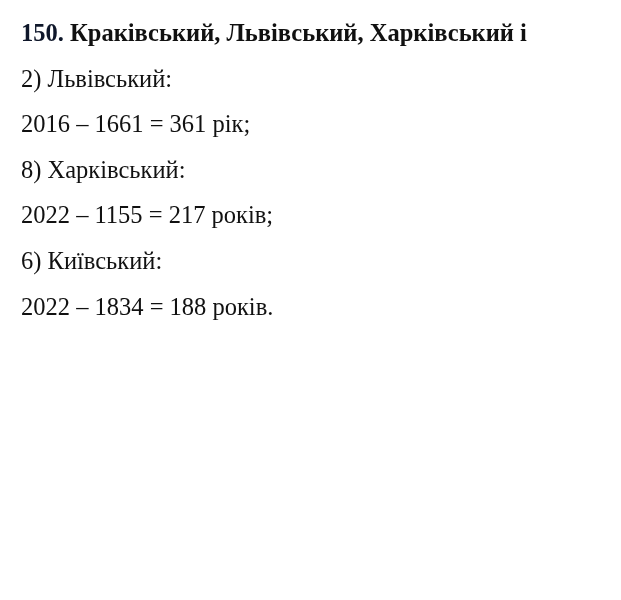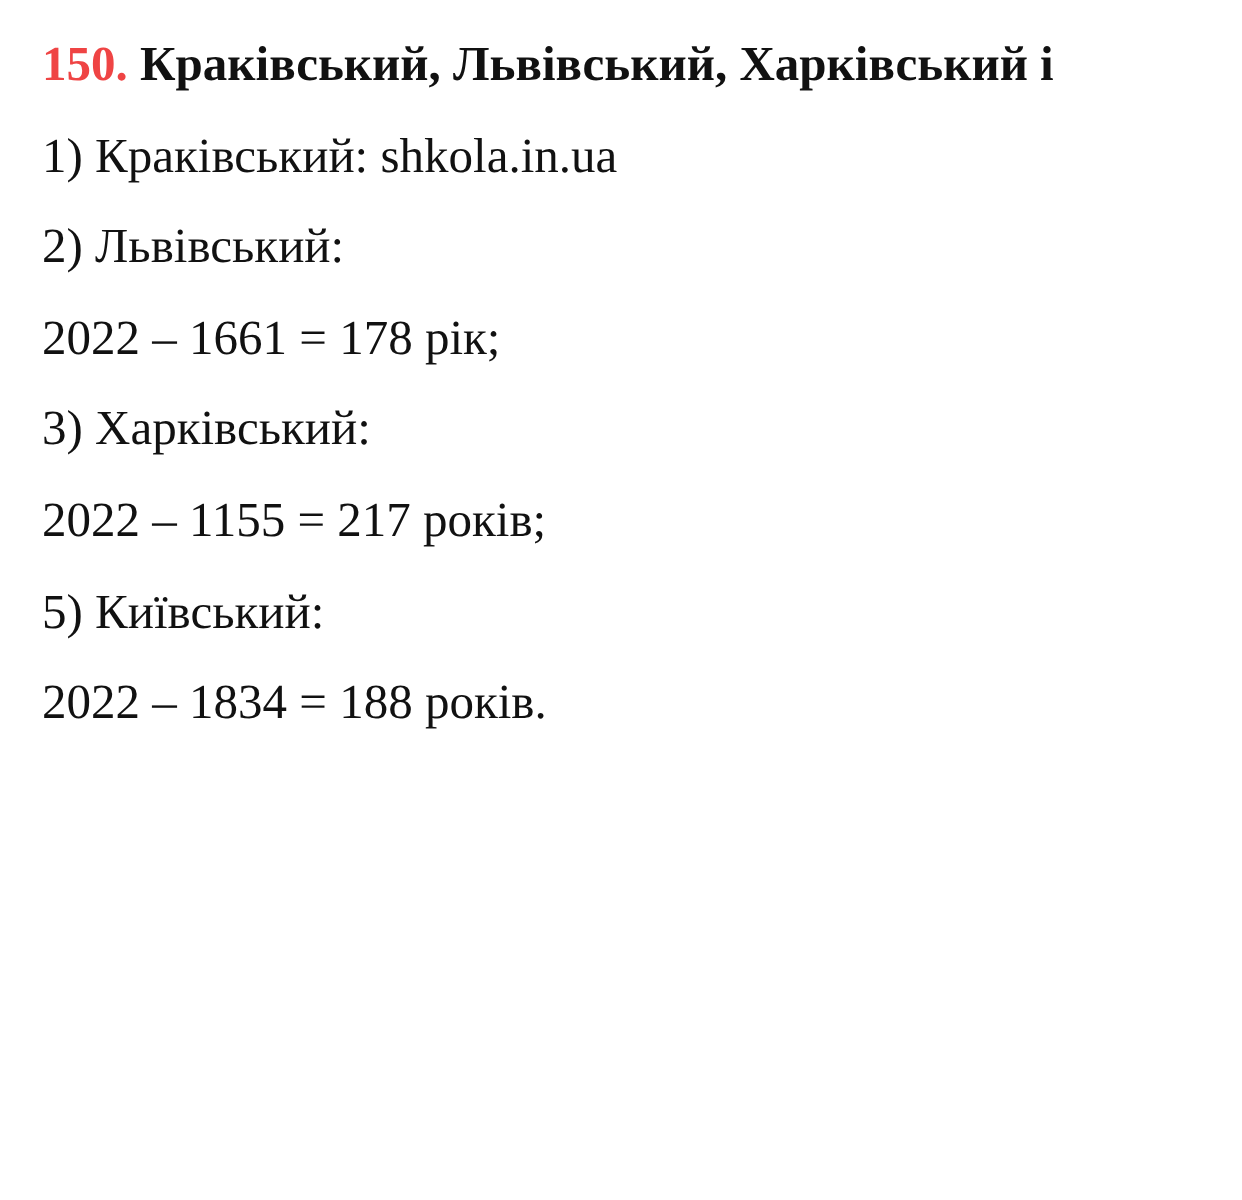--- a/index.html
+++ b/index.html
@@ -24,34 +24,33 @@
     .line {
       font-size: 24.5px;
       line-height: 45.6px;
       height: 45.6px;
       white-space: nowrap;
     }
     .bold {
       font-weight: bold;
     }
     .num {
-      color: #ef4444;
+      color: #0f172a;
       font-weight: bold;
       text-align: right;
     }
   </style>
 </head>
 <body>
 
 <div class="doc">
   <div class="line bold">
     <span class="num">150.</span>
     <span>Краківський, Львівський, Харківський і</span>
   </div>
 
-  <div class="line">1) Краківський: shkola.in.ua</div>
   <div class="line">2) Львівський:</div>
-  <div class="line">2022 – 1661 = 178 рік;</div>
-  <div class="line">3) Харківський:</div>
+  <div class="line">2016 – 1661 = 361 рік;</div>
+  <div class="line">8) Харківський:</div>
   <div class="line">2022 – 1155 = 217 років;</div>
-  <div class="line">5) Київський:</div>
+  <div class="line">6) Київський:</div>
   <div class="line">2022 – 1834 = 188 років.</div>
 </div>
 
 </body></html>

